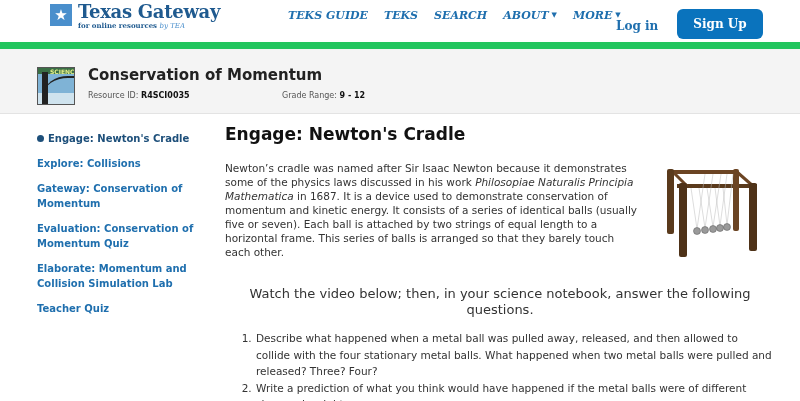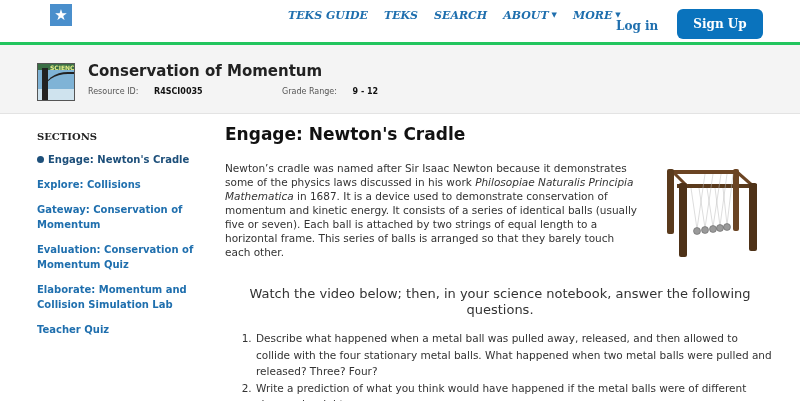--- a/index.html
+++ b/index.html
@@ -14,28 +14,28 @@
   .logo-title { font-family: "DejaVu Serif", serif; font-weight: bold; font-size: 18px; color: #1f5a8f; line-height: 20px; letter-spacing: -0.3px; }
   .logo-sub { font-family: "DejaVu Serif", serif; font-weight: bold; font-size: 7px; color: #1f5a8f; line-height: 8px; }
   .logo-sub i { font-weight: normal; color: #4a8fcc; }
   .nav { position: absolute; top: 9px; left: 288px; display: flex; font-style: italic; }
   .nav-item { font-family: "DejaVu Serif", serif; font-weight: bold; font-size: 11px; color: #1f6fae; margin-right: 16px; white-space: nowrap; cursor: pointer; }
   .nav-item .caret { font-size: 7px; margin-left: 3px; vertical-align: 2px; }
   .login { position: absolute; left: 616px; top: 19px; font-family: "DejaVu Serif", serif; font-weight: bold; font-size: 12px; color: #1f6fae; }
   .signup { position: absolute; left: 677px; top: 9px; width: 86px; height: 30px; background: #0a73bd; border-radius: 6px; color: #fff; font-family: "DejaVu Serif", serif; font-weight: bold; font-size: 12px; line-height: 30px; text-align: center; border: none; }
 
   
-  .res-header { position: absolute; left: 0; top: 42px; width: 800px; height: 72px; background: #f4f4f4; border-top: 3px solid #22c55e; border-bottom: 1px solid #e3e3e3; }
+  .res-header { position: absolute; left: 0; top: 42px; width: 800px; height: 72px; background: #f4f4f4; border-top: 7px solid #22c55e; border-bottom: 1px solid #e3e3e3; }
   .res-thumb { position: absolute; left: 37px; top: 18px; width: 38px; height: 38px; background: linear-gradient(#3a6f45 0 18%, #7fb3d6 18% 70%, #cfe3ee 70%); border: 1px solid #555; overflow: hidden; }
   .res-thumb .sci { position: absolute; left: 12px; top: 0; font-size: 6px; font-weight: bold; color: #e8f28a; }
   .res-thumb .tower { position: absolute; left: 4px; top: 4px; width: 6px; height: 34px; background: #222; }
   .res-thumb .cable { position: absolute; left: 6px; top: 8px; width: 40px; height: 30px; border-top: 2px solid #222; border-radius: 60% 0 0 0; }
   .res-title { position: absolute; left: 88px; top: 17px; font-family: "DejaVu Sans", sans-serif; font-weight: bold; font-size: 15px; color: #222; }
   .res-meta { position: absolute; top: 42px; font-size: 8px; color: #555; }
-  .res-meta b { color: #111; margin-left: 13px; }
+  .res-meta b { color: #111; }
   .res-id { left: 88px; }
   .res-grade { left: 282px; }
 
   
   .sidebar { position: absolute; left: 37px; top: 131px; width: 160px; }
   .side-head { font-family: "DejaVu Serif", serif; font-weight: bold; font-size: 10px; color: #222; margin-bottom: 10px; }
   .side-item { font-weight: bold; font-size: 10px; color: #1f6fae; line-height: 15px; margin-bottom: 10px; cursor: pointer; }
   .side-item.active { color: #1d4f7a; }
   .side-item .dot { display: inline-block; width: 7px; height: 7px; background: #1d4f7a; border-radius: 50%; margin-right: 4px; vertical-align: 0; }
 
@@ -48,20 +48,24 @@
   .q-intro { font-size: 13px; line-height: 16px; color: #333; margin-top: 27px; text-align: center; }
   .qlist { margin-top: 12px; padding-left: 30px; font-size: 10.5px; line-height: 16.5px; color: #333; }
   .qlist li { margin-bottom: 0; padding-left: 1px; }
 </style>
 </head>
 <body>
 
 <div class="topbar">
   <div class="logo">
     <div class="logo-star">★</div>
+    <div class="logo-text">
+      <div class="logo-title">Texas Gateway</div>
+      <div class="logo-sub"><span>for online resources</span> <i>by TEA</i></div>
+    </div>
   </div>
   <div class="nav">
     <span class="nav-item"><span>TEKS GUIDE</span></span>
     <span class="nav-item"><span>TEKS</span></span>
     <span class="nav-item"><span>SEARCH</span></span>
     <span class="nav-item"><span>ABOUT</span><span class="caret">▼</span></span>
     <span class="nav-item"><span>MORE</span><span class="caret">▼</span></span>
   </div>
   <a class="login">Log in</a>
   <button class="signup">Sign Up</button>
@@ -72,21 +76,20 @@
     <div class="tower"></div>
       <div class="cable"></div>
     <span class="sci">SCIENCE</span>
   </div>
   <div class="res-title">Conservation of Momentum</div>
   <div class="res-meta res-id"><span>Resource ID:</span> <b>R4SCI0035</b></div>
   <div class="res-meta res-grade"><span>Grade Range:</span> <b>9 - 12</b></div>
 </div>
 
 <div class="sidebar">
-  <div class="side-head">SECTIONS</div>
   <div class="side-item active"><span class="dot"></span><span>Engage: Newton's Cradle</span></div>
   <div class="side-item">Explore: Collisions</div>
   <div class="side-item">Gateway: Conservation of Momentum</div>
   <div class="side-item">Evaluation: Conservation of Momentum Quiz</div>
   <div class="side-item">Elaborate: Momentum and Collision Simulation Lab</div>
   <div class="side-item">Teacher Quiz</div>
 </div>
 
 <div class="main">
   <h1>Engage: Newton's Cradle</h1>

